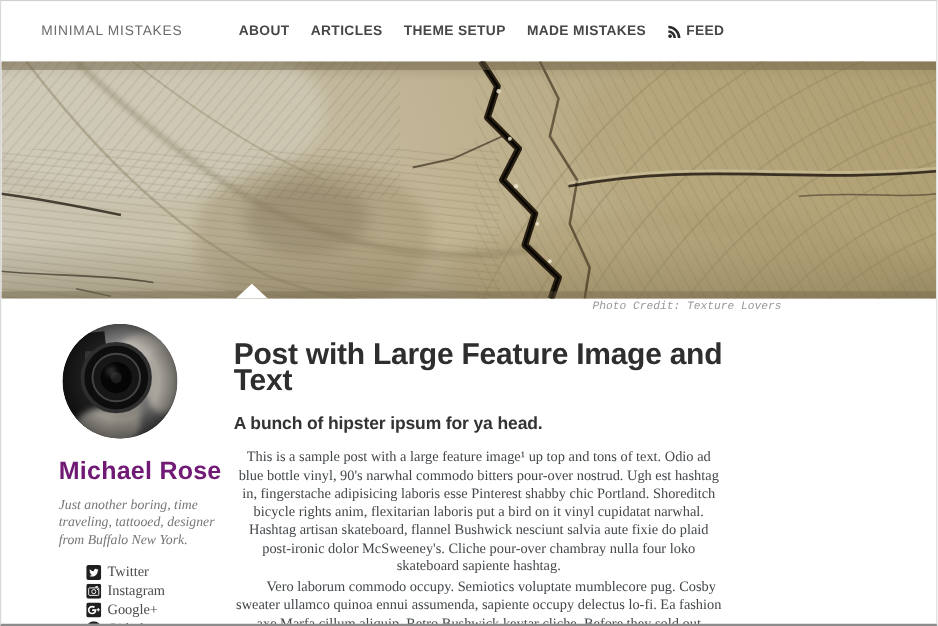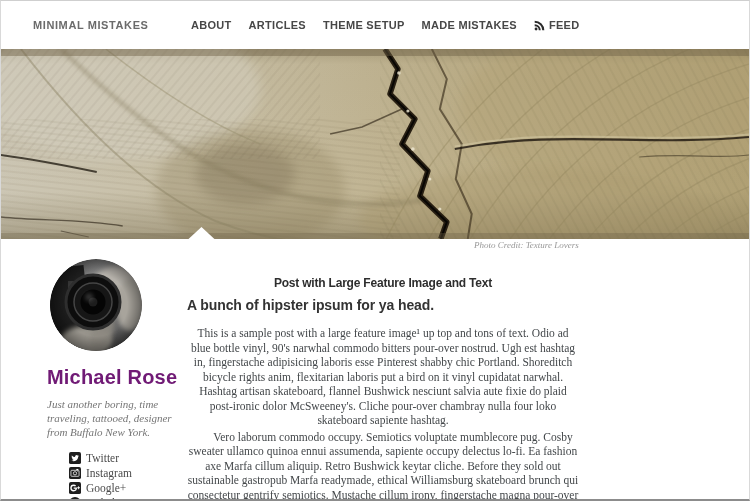--- a/index.html
+++ b/index.html
@@ -7,55 +7,55 @@
   .page {
     position:relative; width:750px; height:501px; overflow:hidden;
     background:#ffffff;
     border:1px solid #d9d9d9; border-top-color:#cfcfcf; border-bottom:2px solid #8c8c8c;
     font-family:"Liberation Sans", sans-serif;
   }
   
   .nav { position:absolute; top:0; left:0; width:100%; height:48px; background:#fff; }
   .site-title {
     position:absolute; left:32px; top:18px;
-    font-size:11px; font-weight:bold; letter-spacing:.6px; color:#6b6b6b; cursor:pointer;
+    font-size:11px; font-weight:normal; letter-spacing:.6px; color:#6b6b6b; cursor:pointer;
   }
   .menu { position:absolute; left:190px; top:18px; display:flex; align-items:center; gap:17px; }
   .menu a {
     font-size:11px; font-weight:bold; letter-spacing:.3px; color:#474747;
     text-decoration:none; cursor:pointer; display:flex; align-items:center; gap:4px;
   }
   .rss { width:11px; height:11px; display:inline-block; }
   
   .feature { position:absolute; top:48px; left:0; width:748px; height:190px; overflow:hidden; }
   .feature svg { display:block; width:100%; height:100%; }
   .credit {
     position:absolute; top:239px; left:473px;
-    font-family:Liberation Serif, serif; font-style:italic;
+    font-family:Liberation Mono, monospace; font-style:italic;
     font-size:9px; color:#989898;
   }
   
   .sidebar { position:absolute; left:46px; top:258px; width:132px; }
   .avatar { width:92px; height:92px; border-radius:50%; overflow:hidden; margin-left:3px; }
   .avatar svg { display:block; }
   .author-name { margin-top:15px; font-size:20px; font-weight:bold; color:#701a75; letter-spacing:.2px; }
   .bio {
     margin-top:8px; font-family:"Liberation Serif", serif; font-style:italic;
     font-size:11px; line-height:14px; color:#757575;
   }
   .social { list-style:none; margin-top:11px; }
   .social li { display:flex; align-items:center; gap:5px; height:15px; cursor:pointer;margin-left:22px; }
   .social li span.lbl {
     font-family:"Liberation Serif", serif; font-size:11.5px; color:#4a4a4a;
   }
   .sicon { width:12px; height:12px; display:inline-block; }
   .sicon svg { display:block; }
   
   .content { position:absolute; left:186px; top:272px; width:392px; }
-  .post-title { font-size:12px; line-height:21px; font-weight:bold; color:#2e2e2e; margin-bottom:4px; letter-spacing:-.2px;text-align:center; }
+  .post-title { font-size:24px; line-height:21px; font-weight:bold; color:#2e2e2e; margin-bottom:16px; letter-spacing:-.2px; }
   .post-subtitle { font-size:14px; line-height:15px; font-weight:bold; color:#333333; margin-bottom:13px; letter-spacing:-.1px; }
   .para {
     font-family:"Liberation Serif", serif; font-size:11.5px; line-height:14.5px;
     color:#43474a; text-align:center;
   }
   .para.indent { text-indent:20px; margin-top:2px; }
 </style>
 </head>
 <body>
 

